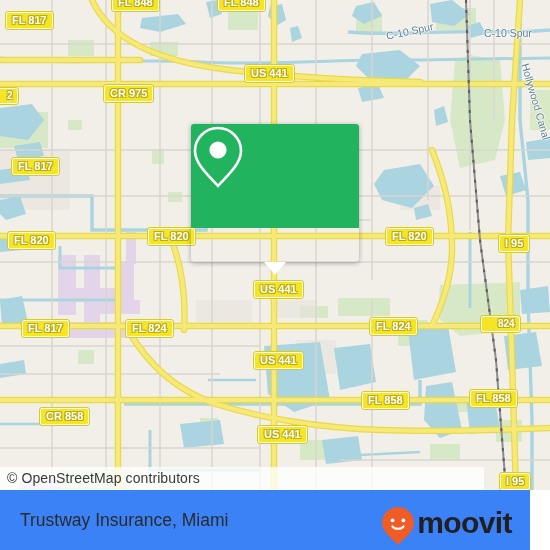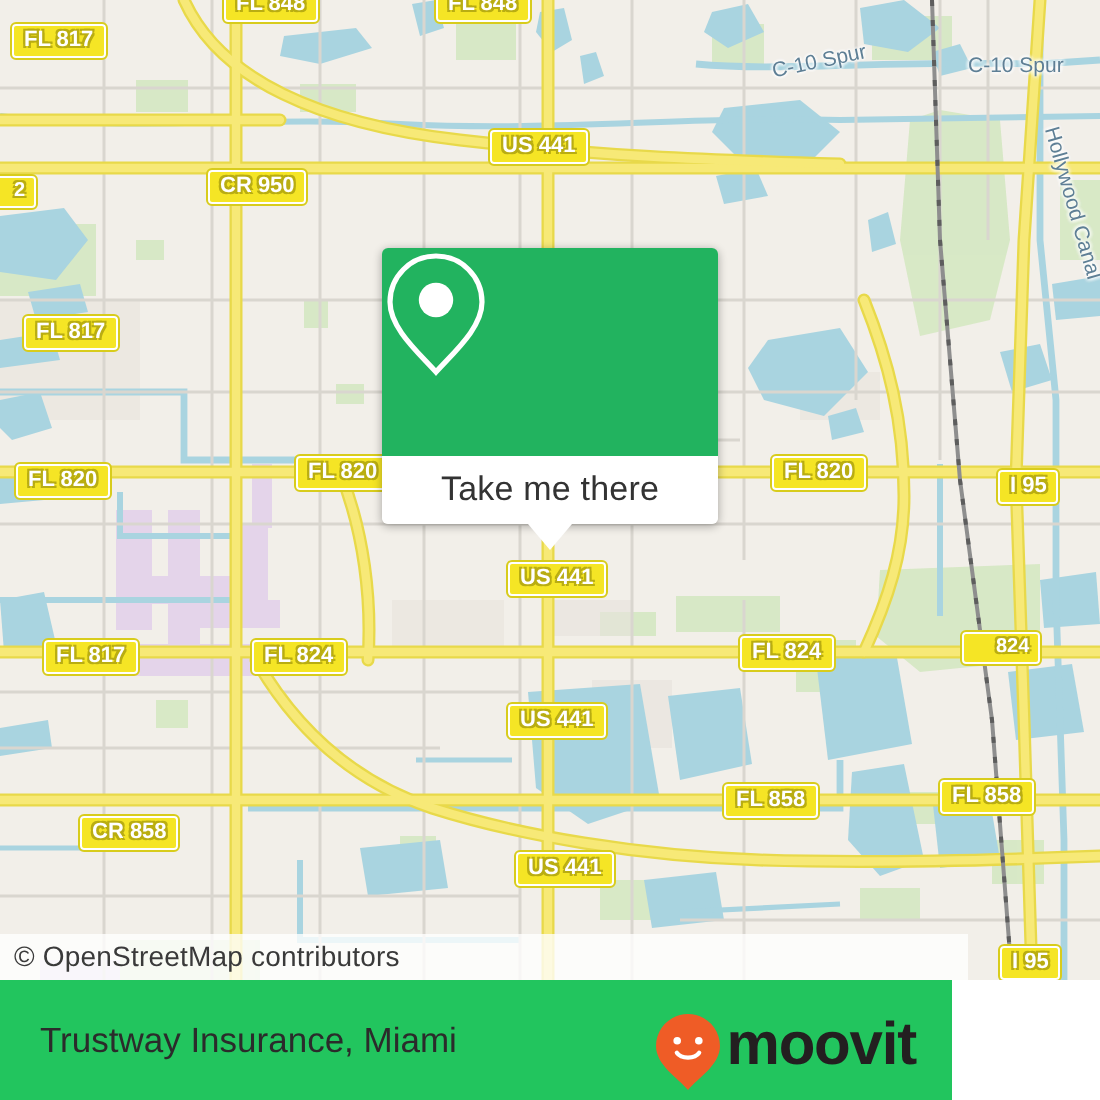--- a/index.html
+++ b/index.html
@@ -57,21 +57,21 @@
     width:0;height:0;border-left:11px solid transparent;
     border-right:11px solid transparent;border-top:13px solid #ffffff;
   }
   #popup-shadow{
     position:absolute;left:191px;top:124px;width:168px;height:138px;
     border-radius:3px;box-shadow:0 1px 5px rgba(0,0,0,.33);
     pointer-events:none;
   }
 
   
-  #footer{position:absolute;left:0;top:490px;width:476px;height:60px;background:#22c55e;}
+  #footer{position:absolute;left:0;top:490px;width:530px;height:60px;background:#3b82f6;}
   #footer-title{
     position:absolute;left:20px;top:0;height:60px;line-height:60px;
     font-size:17.5px;color:#2b2b2b;
   }
   #brand{position:absolute;right:18px;top:16px;height:60px;display:flex;align-items:flex-start;}
   #brand-word{font-size:30px;font-weight:bold;color:#231f20;letter-spacing:-.6px;margin-left:2px;}
 </style>
 </head>
 <body>
 
@@ -240,21 +240,21 @@
       <g stroke="#5d5d5d" stroke-width="2" stroke-dasharray="3 7" fill="none">
         <path d="M466 0 L470 120 L480 240 L496 360 L506 490"></path>
       </g>
     </svg>
 
     <div id="shield-layer">
         <div class="shield" style="left: 6px; top: 12px;">FL 817</div>
         <div class="shield" style="left: 112px; top: -6px;">FL 848</div>
         <div class="shield" style="left: 218px; top: -6px;">FL 848</div>
         <div class="shield sm" style="left: -10px; top: 88px;">2</div>
-        <div class="shield" style="left: 104px; top: 85px;">CR 950</div>
+        <div class="shield" style="left: 104px; top: 85px;">CR 975</div>
         <div class="shield" style="left: 245px; top: 65px;">US 441</div>
         <div class="shield" style="left: 12px; top: 158px;">FL 817</div>
         <div class="shield" style="left: 8px; top: 232px;">FL 820</div>
         <div class="shield" style="left: 148px; top: 228px;">FL 820</div>
         <div class="shield" style="left: 386px; top: 228px;">FL 820</div>
         <div class="shield" style="left: 499px; top: 235px;">I 95</div>
         <div class="shield" style="left: 254px; top: 281px;">US 441</div>
         <div class="shield" style="left: 22px; top: 320px;">FL 817</div>
         <div class="shield" style="left: 126px; top: 320px;">FL 824</div>
         <div class="shield" style="left: 370px; top: 318px;">FL 824</div>
@@ -276,23 +276,20 @@
     <div id="attrib">© OpenStreetMap contributors</div>
 
     <div id="popup-shadow"></div>
     <div id="popup">
       <div id="popup-head">
         <svg width="54" height="66" viewBox="0 0 54 66">
           <path d="M27 4 C 14.3 4 4 14.3 4 27 C 4 40 18 52 27 62 C 36 52 50 40 50 27 C 50 14.3 39.7 4 27 4 Z" fill="none" stroke="#ffffff" stroke-width="2.6"></path>
           <circle cx="27" cy="26" r="8.6" fill="#ffffff"></circle>
         </svg>
       </div>
-      <div id="popup-body">
-        <span id="popup-label">Take me there</span>
-      </div>
       <div id="popup-tail"></div>
     </div>
   </div>
 
   <div id="footer">
     <div id="footer-title">Trustway Insurance, Miami</div>
     <div id="brand">
       <svg width="34" height="40" viewBox="0 0 34 40">
         <path d="M17 1 C 8.2 1 1 8.2 1 17 C 1 26.5 12 33 17 39 C 22 33 33 26.5 33 17 C 33 8.2 25.8 1 17 1 Z" fill="#ef5c26"></path>
         <circle cx="11.6" cy="14.4" r="1.9" fill="#ffffff"></circle>

